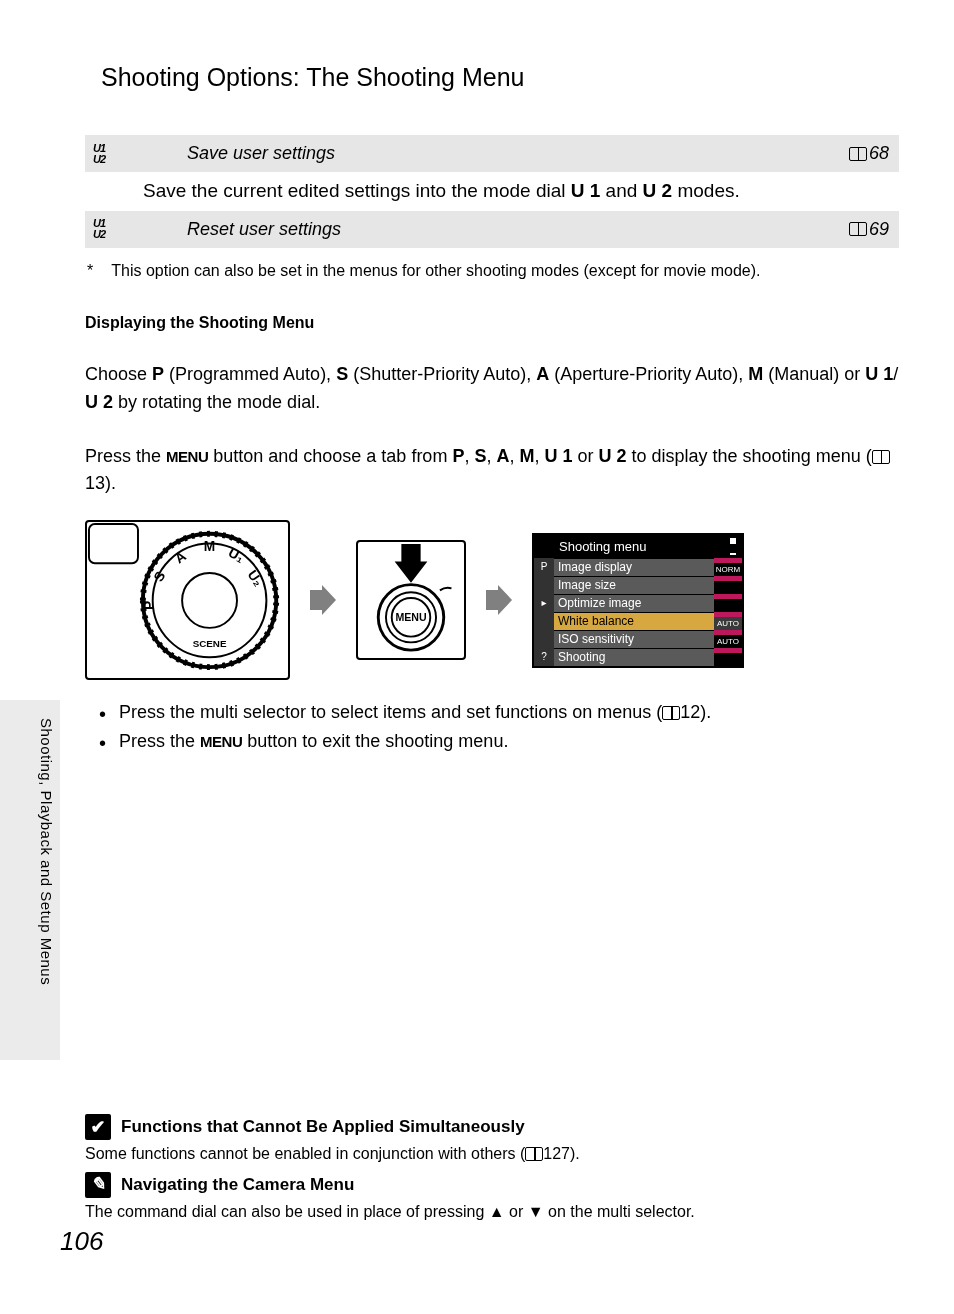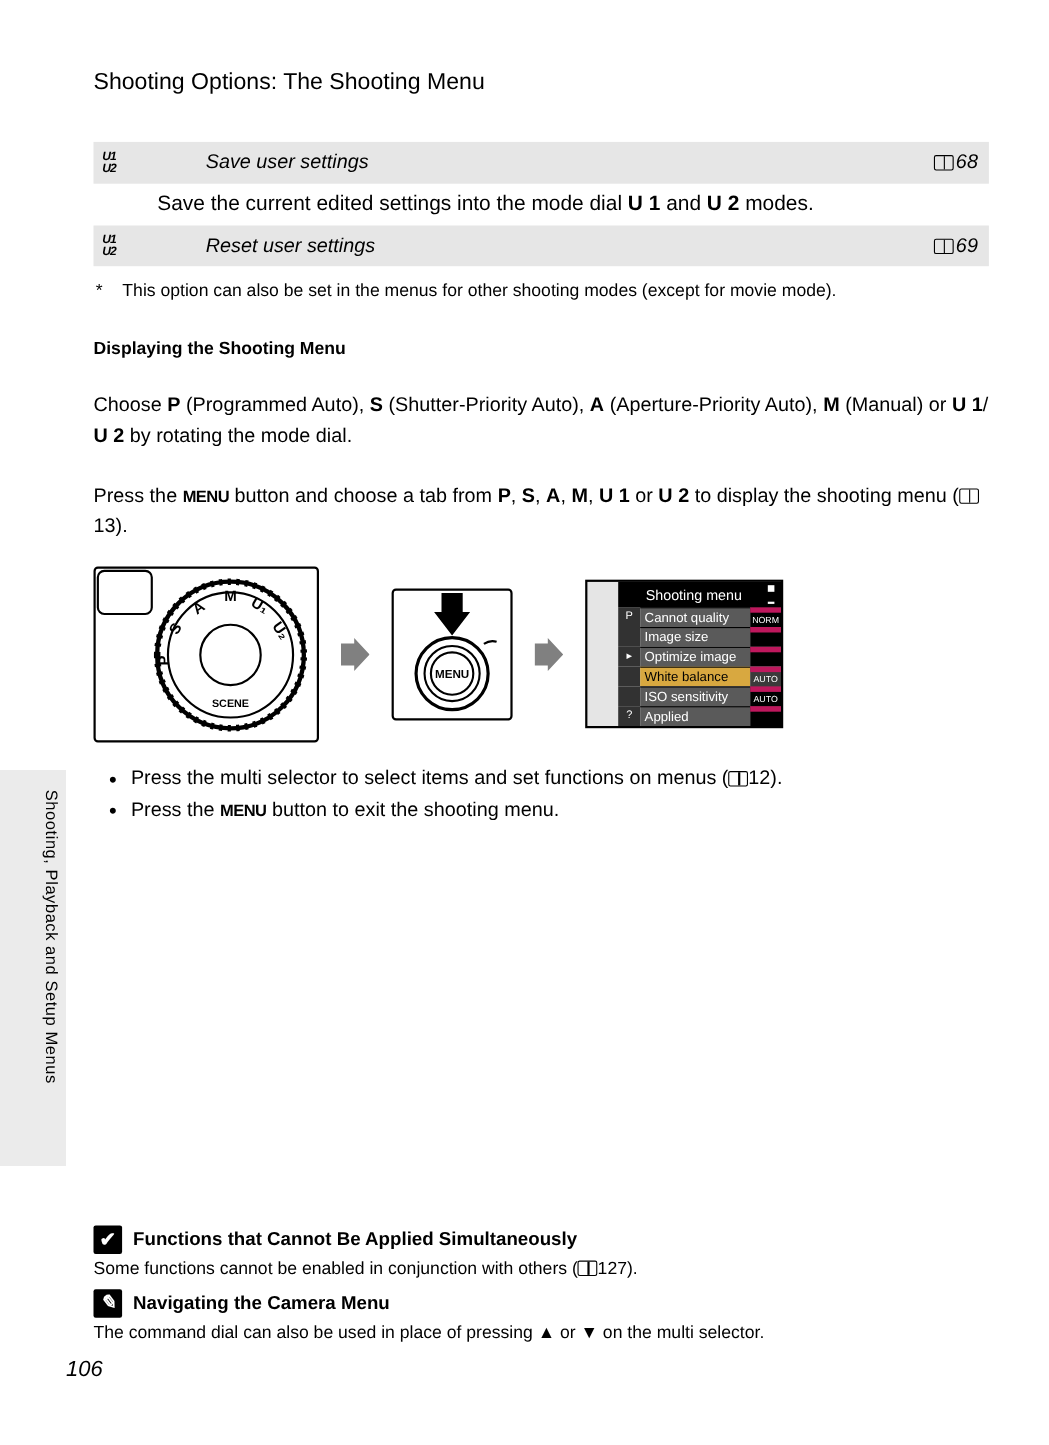--- a/index.html
+++ b/index.html
@@ -32,25 +32,26 @@
     top: 718px;
     writing-mode: vertical-rl;
     font-size: 15px;
     letter-spacing: 0.5px;
   }
   .page-number {
     position: absolute;
     left: 60px;
     bottom: 55px;
     font-style: italic;
-    font-size: 20px;
+    font-size: 26px;
   }
   .chapter-title {
-    font-size: 21px;
+    font-size: 25px;
     margin-bottom: 40px;
+    margin-left: 16px;
   }
   .table-row {
     display: flex;
     align-items: center;
     padding: 6px 10px 6px 8px;
     font-style: italic;
   }
   .table-row.shaded { background: #e6e6e6; }
   .icon-col { width: 50px; font-size: 14px; font-weight: bold; letter-spacing:-1px; }
   .title-col { flex: 1; font-size: 18px; margin-left: 44px; }
@@ -92,26 +93,25 @@
     width:205px; height:160px; border:2px solid #000; border-radius:4px;
     position:relative; background:#fff;
   }
   .dial-box svg { position:absolute; inset:0; }
   .arrow-step { width:26px; height:30px; }
   .menu-button-box {
     width:110px; height:120px; border:2px solid #000; border-radius:4px;
     position:relative; background:#fff; display:flex; align-items:center; justify-content:center;
   }
   .screen-box {
-    width:180px;
+    width:212px;
     font-size:12px;
     color:#fff;
-    background:#e5e5e5;
+    background:#86efac;
     border:2px solid #000;
-    padding-left:28px;
   }
   .screen-title{
     padding:3px 6px 2px 25px; background:#000; position:relative; font-size:13px;
   }
   .screen-title::after{
     content:""; position:absolute; right:6px; top:3px; width:6px; height:6px; background:#fff;
   }
   .screen-title::before{
     content:""; position:absolute; right:6px; bottom:3px; width:6px; height:2px; background:#fff;
   }
@@ -217,21 +217,21 @@
     </div>
 
     <svg class="arrow-step" viewBox="0 0 26 30">
         <polygon points="0,5 12,5 12,0 26,15 12,30 12,25 0,25" fill="#808080"></polygon>
       </svg>
 
     <div class="screen-box">
       <div class="screen-title">Shooting menu</div>
       <div class="screen-row">
           <div class="screen-side">P</div>
-          <div class="screen-item">Cannot quality</div>
+          <div class="screen-item">Image display</div>
           <div class="screen-val">NORM</div>
         </div>
       <div class="screen-row">
           <div class="screen-side"></div>
           <div class="screen-item">Image size</div>
           <div class="screen-val"></div>
         </div>
       <div class="screen-row">
           <div class="screen-side">▸</div>
           <div class="screen-item">Optimize image</div>
@@ -242,21 +242,21 @@
           <div class="screen-item hl">White balance</div>
           <div class="screen-val hl">AUTO</div>
         </div>
       <div class="screen-row">
           <div class="screen-side"></div>
           <div class="screen-item">ISO sensitivity</div>
           <div class="screen-val">AUTO</div>
         </div>
       <div class="screen-row">
           <div class="screen-side">?</div>
-          <div class="screen-item">Applied</div>
+          <div class="screen-item">Shooting</div>
           <div class="screen-val"></div>
         </div>
     </div>
   </div>
 
   <ul class="bullets">
     <li><span>Press the multi selector to select items and set functions on menus (</span><span class="book-icon"></span><span>12</span><span>).</span></li>
     <li><span>Press the </span><span class="menu-word">MENU</span><span> button to exit the shooting menu.</span></li>
   </ul>
 

